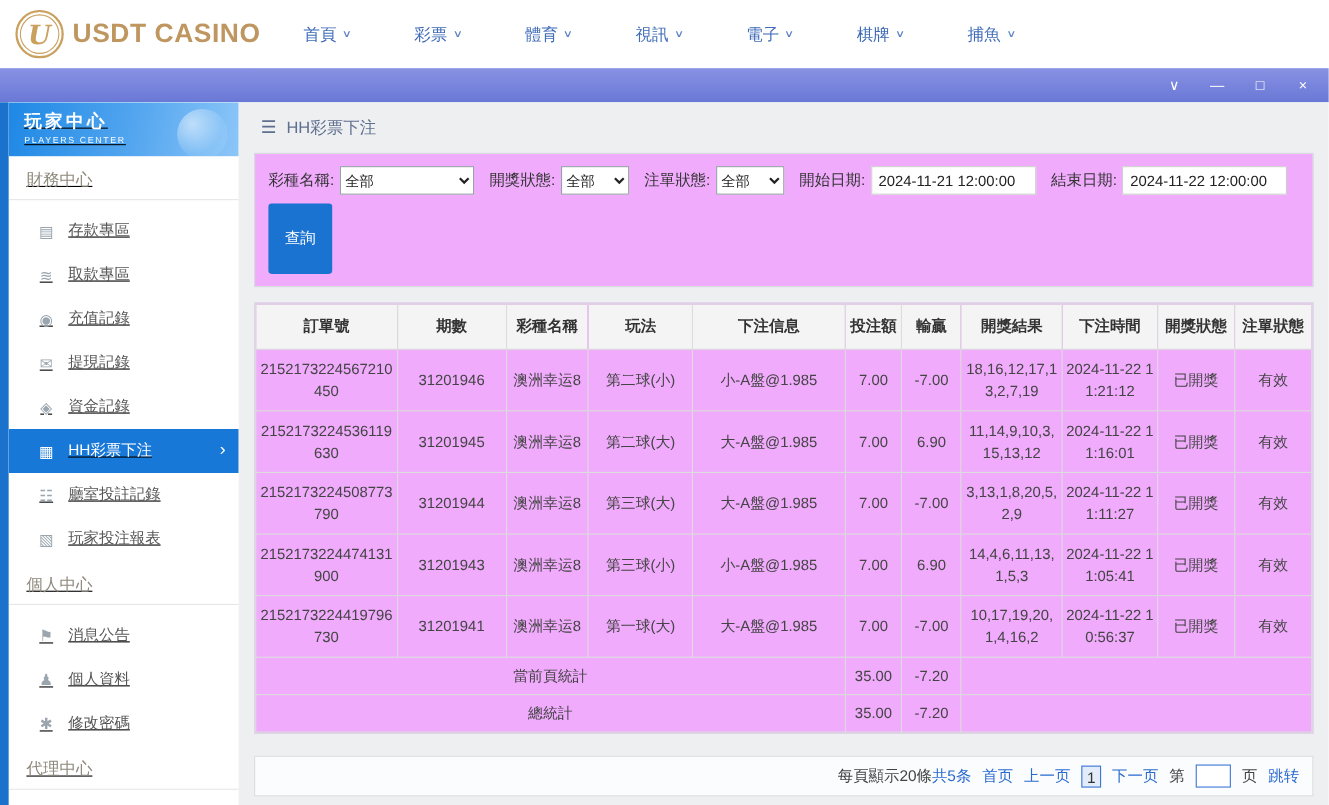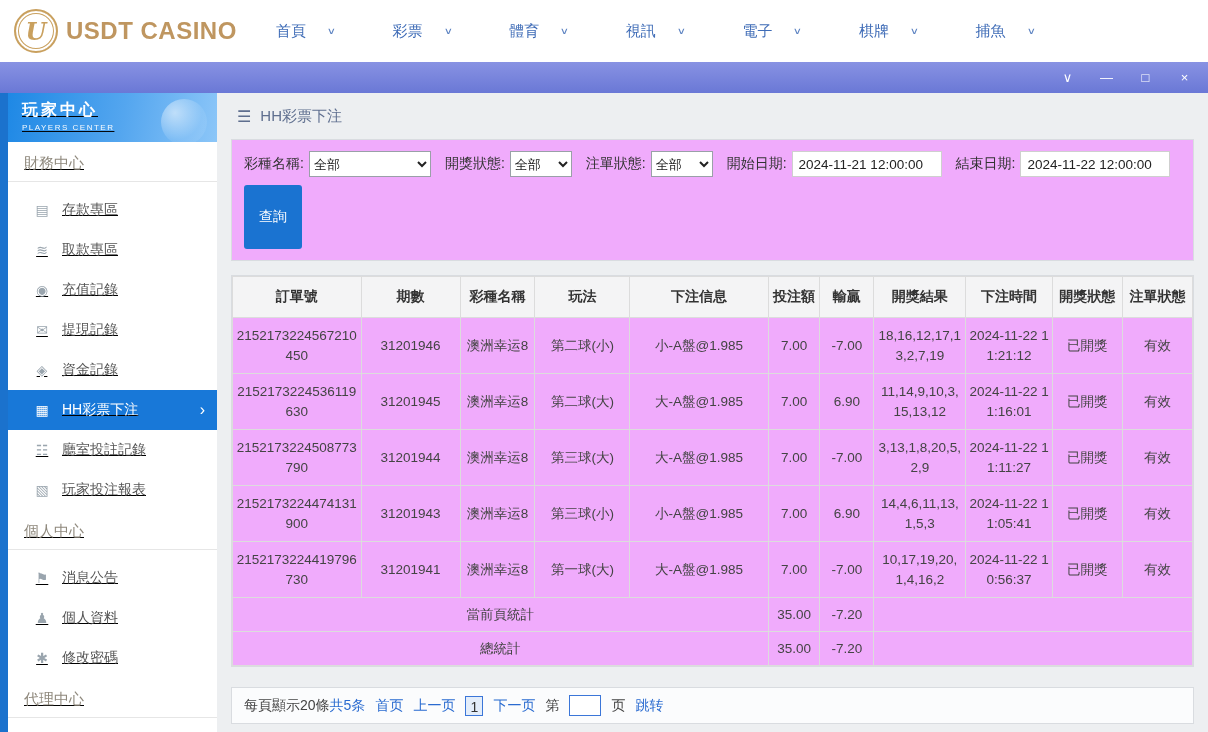--- a/index.html
+++ b/index.html
@@ -7,21 +7,21 @@
 
   
   .topbar { height:62px; background:#fff; display:flex; align-items:center; }
   .logo-wrap { display:flex; align-items:center; gap:8px; padding-left:14px; width:258px; cursor:pointer; }
   .logo-badge { width:44px; height:44px; border-radius:50%; border:2px solid #c9a05e; color:#c9a05e;
                 display:flex; align-items:center; justify-content:center; font-weight:bold; font-size:24px;
                 font-family:"DejaVu Serif", serif; font-style:italic;
                 box-shadow: inset 0 0 0 2px #fff, inset 0 0 0 3px #c9a05e; }
   .logo-text { color:#bf9660; font-size:24px; font-weight:bold; letter-spacing:.5px; white-space:nowrap; }
   .nav { display:flex; gap:58px; margin-left:18px; }
-  .nav-item { color:#3f6cb7; font-size:15px; cursor:pointer; display:flex; align-items:center; gap:22px; white-space:nowrap; }
+  .nav-item { color:#3f6cb7; font-size:15px; cursor:pointer; display:flex; align-items:center; gap:6px; white-space:nowrap; }
   .nav-caret { font-size:9px; transform:scaleX(1.4); opacity:.85; }
 
   
   .titlebar { height:31px; background:linear-gradient(#8892e3,#6a78d6); display:flex; justify-content:flex-end;
               align-items:center; gap:24px; padding-right:16px; color:#fff; }
   .win-btn { font-size:13px; cursor:pointer; width:15px; text-align:center; line-height:1; }
 
   
   .frame { display:flex; height:639px; border-left:8px solid #1b72cd; background:#edeff1; }
 
@@ -60,21 +60,21 @@
 
   .table-card { margin-top:14px; }
   table { width:100%; border-collapse:collapse; table-layout:fixed; }
   th { background:#f4f4f5; border:1px solid #dcdcdc; font-size:14px; padding:11px 1px; color:#333; font-weight:bold; overflow:hidden;margin-top:16px; }
   td { border:1px solid #dcdcdc; text-align:center; font-size:13.5px; color:#444; padding:2px 3px;
        word-break:break-all; line-height:1.45; }
   tbody tr.data-row td { height:56px; }
   tr.summary-row td { height:34px; font-size:13.5px; color:#444; }
 
   .footer-bar { margin:20px 14px 0; border:1px solid #d9dce0; background:#fbfcfd; height:37px;
-                display:flex; align-items:center; justify-content:flex-start; padding:0 12px; font-size:14px; color:#444; }
+                display:flex; align-items:center; justify-content:flex-end; padding:0 12px; font-size:14px; color:#444; }
   .pager { display:flex; align-items:center; gap:10px; }
   .pg-total { color:#2a6bd0; }
   .pg-link { color:#2a6bd0; cursor:pointer; }
   .pg-current { border:1px solid #3b76d8; background:#e3edfa; min-width:18px; text-align:center; height:20px;
                 line-height:20px; padding:0 4px; color:#333; cursor:pointer; }
   .pg-input { width:32px; height:21px; border:1px solid #3b76d8; }
   .pg-plain { color:#444; }
 </style>
 </head>
 <body>

